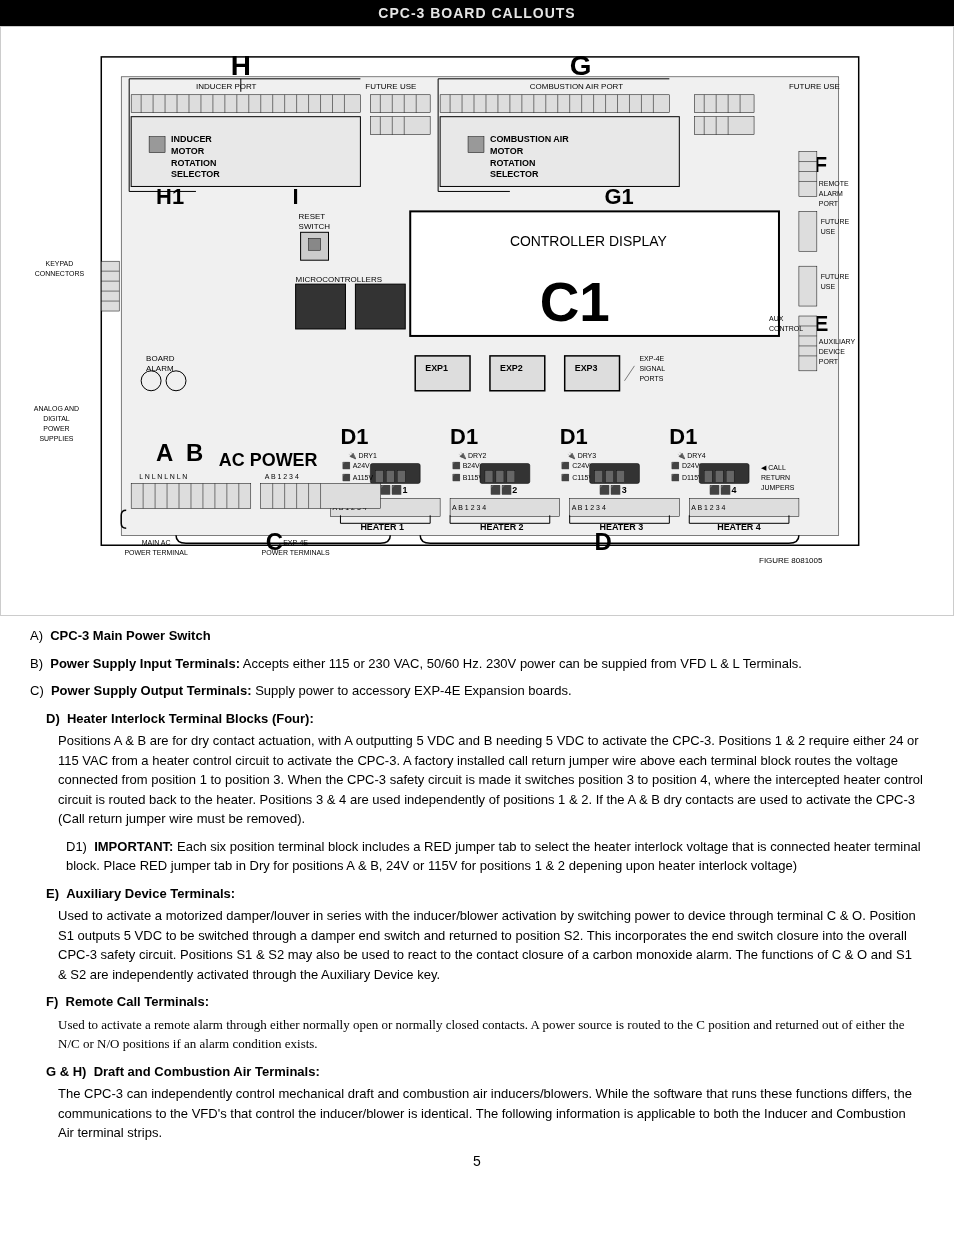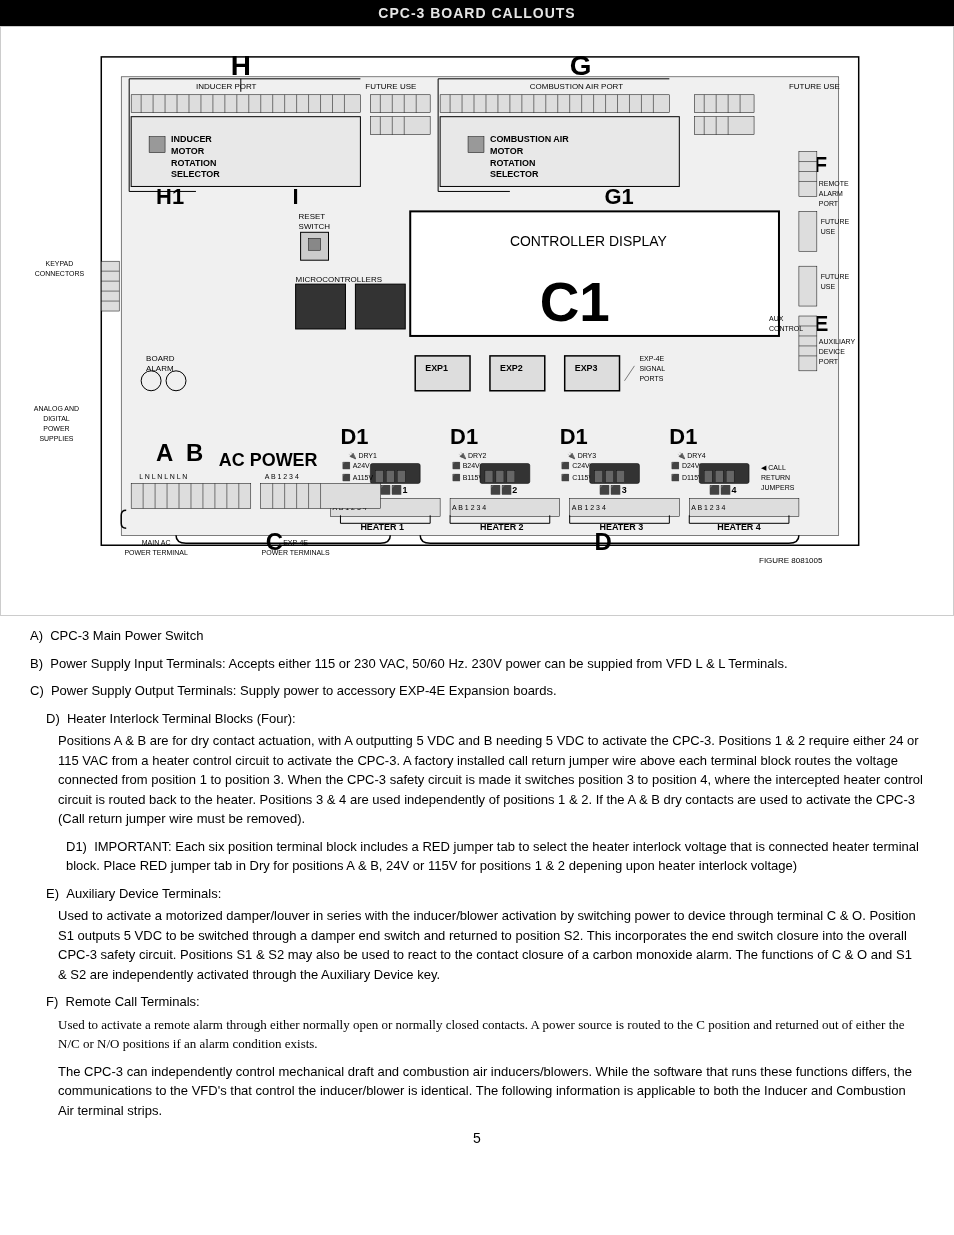--- a/index.html
+++ b/index.html
@@ -53,21 +53,21 @@
     }
 
     .indent1 {
       margin-left: 20px;
     }
 
     .label-letter {
       font-weight: normal;
     }
 
-    .bold { font-weight: normal; }
+    .bold { font-weight: bold; }
 
     .page-number {
       text-align: center;
       margin-top: 10px;
       font-size: 14px;
     }
   </style>
 </head>
 <body>
 
@@ -422,17 +422,18 @@
     <p><span class="label-letter bold">E)&nbsp;&nbsp;</span><span class="bold">Auxiliary Device Terminals:</span></p>
     <p style="margin-left: 28px; margin-top:3px;">Used to activate a motorized damper/louver in series with the inducer/blower activation by switching power to device through terminal C &amp; O. Position S1 outputs 5 VDC to be switched through a damper end switch and returned to position S2. This incorporates the end switch closure into the overall CPC-3 safety circuit. Positions S1 &amp; S2 may also be used to react to the contact closure of a carbon monoxide alarm. The functions of C &amp; O and S1 &amp; S2 are independently activated through the Auxiliary Device key.</p>
   </div>
 
   <div class="content-item">
     <p><span class="label-letter bold">F)&nbsp;&nbsp;</span><span class="bold">Remote Call Terminals:</span></p>
     <p style="margin-left: 28px; margin-top:3px;font-family:Liberation Serif, serif;">Used to activate a remote alarm through either normally open or normally closed contacts. A power source is routed to the C position and returned out of either the N/C or N/O positions if an alarm condition exists.</p>
   </div>
 
   <div class="content-item">
+    <p><span class="label-letter bold">G &amp; H)&nbsp;&nbsp;</span><span class="bold">Draft and Combustion Air Terminals:</span></p>
     <p style="margin-left: 28px; margin-top:3px;">The CPC-3 can independently control mechanical draft and combustion air inducers/blowers. While the software that runs these functions differs, the communications to the VFD's that control the inducer/blower is identical. The following information is applicable to both the Inducer and Combustion Air terminal strips.</p>
   </div>
 
   <div class="page-number">5</div>
 </div>
 
 </body></html>

